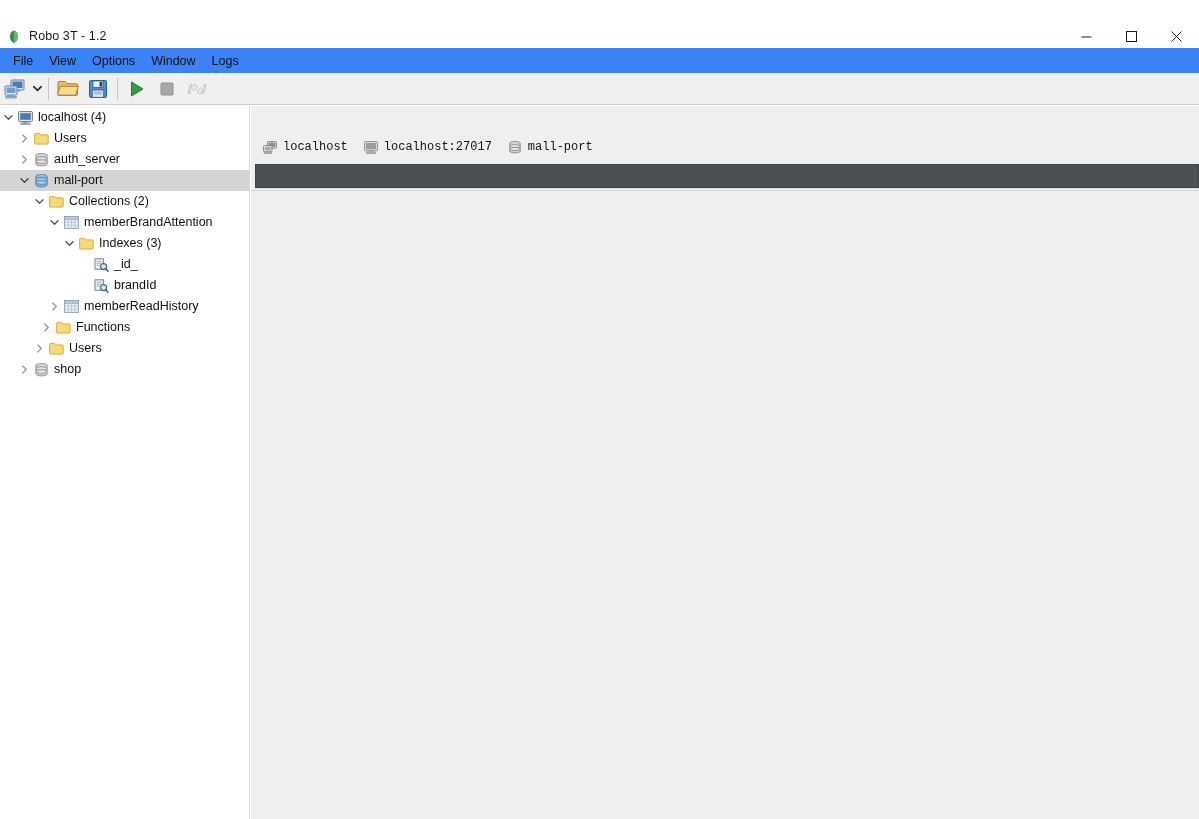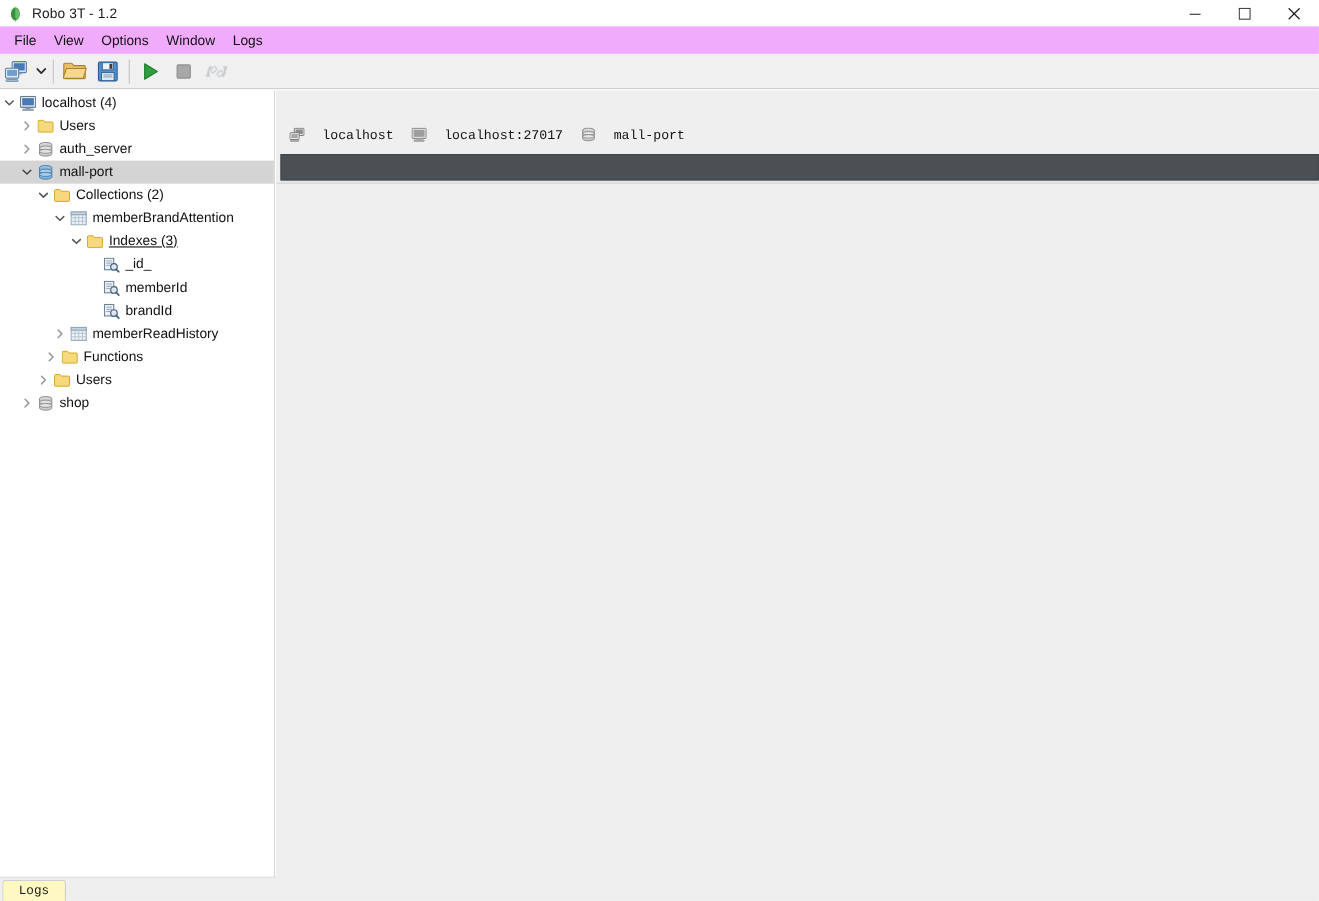--- a/index.html
+++ b/index.html
@@ -12,20 +12,21 @@
     background: #ffffff;
     font-family: "Liberation Sans", sans-serif;
     -webkit-font-smoothing: antialiased;
   }
 
   .app {
     position: relative;
     width: 1199px;
     height: 626px;
     background: #ffffff;
+    margin-top: 24px;
   }
 
   
   .titlebar {
     position: absolute;
     left: 0; top: 0;
     width: 1199px; height: 24px;
     background: #ffffff;
     display: flex;
     align-items: center;
@@ -60,21 +61,21 @@
     justify-content: center;
     cursor: default;
   }
   .win-btn svg { display: block; }
 
   
   .menubar {
     position: absolute;
     left: 0; top: 24px;
     width: 1199px; height: 25px;
-    background: #f0abfc;
+    background: #3b82f6;
     display: flex;
     align-items: center;
     padding-left: 5px;
     box-sizing: border-box;
   }
   .menu-item {
     font-size: 12.5px;
     color: #111111;
     padding: 3px 8px;
     cursor: default;
@@ -221,21 +222,21 @@
     display: flex;
     align-items: center;
     padding-left: 12px;
     gap: 8px;
     background: #efefef;
     box-sizing: border-box;
   }
   .si-item {
     display: flex;
     align-items: center;
-    gap: 16px;
+    gap: 6px;
     margin-right: 8px;
     cursor: default;
     justify-content: space-between;
   }
   .si-icon { width: 14px; height: 14px; display: block; }
   .si-text {
     font-family: "Liberation Mono", "DejaVu Sans Mono", monospace;
     font-size: 12px;
     color: #141414;
     white-space: nowrap;
@@ -531,21 +532,21 @@
             <line x1="0.6" y1="6" x2="14.4" y2="6" stroke="#b3c4d2" stroke-width="0.9"></line>
             <line x1="0.6" y1="9.2" x2="14.4" y2="9.2" stroke="#b3c4d2" stroke-width="0.9"></line>
             <line x1="4.2" y1="3.2" x2="4.2" y2="12.4" stroke="#b3c4d2" stroke-width="0.9"></line>
             <line x1="7.6" y1="3.2" x2="7.6" y2="12.4" stroke="#b3c4d2" stroke-width="0.9"></line>
             <line x1="11" y1="3.2" x2="11" y2="12.4" stroke="#b3c4d2" stroke-width="0.9"></line>
           </svg>
         </span>
         <span class="t-label">memberBrandAttention</span>
       </div>
 
-      <div class="tree-row" style="padding-left:61px;text-decoration:underline;">
+      <div class="tree-row" style="padding-left:61px;">
         <span class="twisty">
           <svg width="9" height="7" viewBox="0 0 9 7">
               <path d="M1 1.8 L4.5 5.2 L8 1.8" fill="none" stroke="#555" stroke-width="1.4" stroke-linecap="round" stroke-linejoin="round"></path>
             </svg>
         </span>
         <span class="t-icon">
           <svg width="15" height="13" viewBox="0 0 15 13">
             <path d="M0.6 2.2 a0.8 0.8 0 0 1 0.8 -0.8 h4.2 l1.2 1.5 h6.6 a0.8 0.8 0 0 1 0.8 0.8 v7.6 a0.8 0.8 0 0 1 -0.8 0.8 h-12 a0.8 0.8 0 0 1 -0.8 -0.8 z" fill="#f5d97b" stroke="#d4a82c" stroke-width="0.9"></path>
             <path d="M12.4 12.1 l1.6 -2.3 v2.3 z" fill="#e0c161"></path>
           </svg>
@@ -561,34 +562,20 @@
             <line x1="2.6" y1="3.2" x2="7.8" y2="3.2" stroke="#94a6b8" stroke-width="0.9"></line>
             <line x1="2.6" y1="5.2" x2="7.8" y2="5.2" stroke="#94a6b8" stroke-width="0.9"></line>
             <line x1="2.6" y1="7.2" x2="6.4" y2="7.2" stroke="#94a6b8" stroke-width="0.9"></line>
             <circle cx="9.6" cy="8.6" r="3" fill="#dbe6f0" stroke="#41617f" stroke-width="1.1"></circle>
             <line x1="11.6" y1="10.8" x2="14" y2="13.2" stroke="#41617f" stroke-width="1.6" stroke-linecap="round"></line>
           </svg>
         </span>
         <span class="t-label">_id_</span>
       </div>
 
-      <div class="tree-row" style="padding-left:76px;">
-        <span class="twisty"></span>
-        <span class="t-icon">
-          <svg width="15" height="14" viewBox="0 0 15 14">
-            <rect x="1" y="0.8" width="8.4" height="10.4" fill="#eef2f7" stroke="#6f8296" stroke-width="1"></rect>
-            <line x1="2.6" y1="3.2" x2="7.8" y2="3.2" stroke="#94a6b8" stroke-width="0.9"></line>
-            <line x1="2.6" y1="5.2" x2="7.8" y2="5.2" stroke="#94a6b8" stroke-width="0.9"></line>
-            <line x1="2.6" y1="7.2" x2="6.4" y2="7.2" stroke="#94a6b8" stroke-width="0.9"></line>
-            <circle cx="9.6" cy="8.6" r="3" fill="#dbe6f0" stroke="#41617f" stroke-width="1.1"></circle>
-            <line x1="11.6" y1="10.8" x2="14" y2="13.2" stroke="#41617f" stroke-width="1.6" stroke-linecap="round"></line>
-          </svg>
-        </span>
-        <span class="t-label">memberId</span>
-      </div>
 
       <div class="tree-row" style="padding-left:76px;">
         <span class="twisty"></span>
         <span class="t-icon">
           <svg width="15" height="14" viewBox="0 0 15 14">
             <rect x="1" y="0.8" width="8.4" height="10.4" fill="#eef2f7" stroke="#6f8296" stroke-width="1"></rect>
             <line x1="2.6" y1="3.2" x2="7.8" y2="3.2" stroke="#94a6b8" stroke-width="0.9"></line>
             <line x1="2.6" y1="5.2" x2="7.8" y2="5.2" stroke="#94a6b8" stroke-width="0.9"></line>
             <line x1="2.6" y1="7.2" x2="6.4" y2="7.2" stroke="#94a6b8" stroke-width="0.9"></line>
             <circle cx="9.6" cy="8.6" r="3" fill="#dbe6f0" stroke="#41617f" stroke-width="1.1"></circle>

